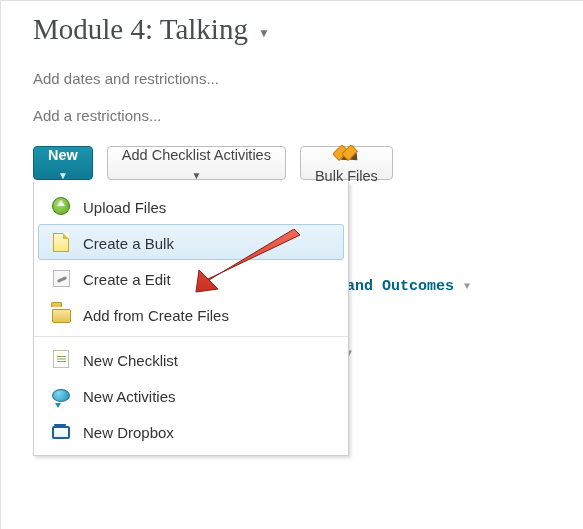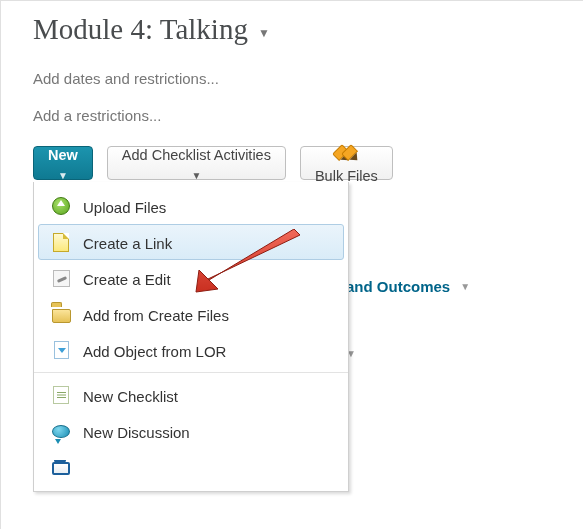--- a/index.html
+++ b/index.html
@@ -164,21 +164,21 @@
   }
   .icon-dropbox::after {
     content: ""; position: absolute; left: 3px; top: 3px; width: 12px; height: 3px;
     background: #1c5f9b; border-radius: 0 0 3px 3px;
   }
 
   .behind {
     position: absolute;
     left: 346px;
     font-size: 15px;
-    font-family: Liberation Sans, sans-serif;
+    font-family: Liberation Mono, monospace;
     display: flex; align-items: center; gap: 10px;
   }
   .behind.b1 { top: 278px; color: #006489; font-weight: 700; }
   .behind.b2 { top: 348px; color: #666; }
   .behind .caret { color: #888; }
 
   .arrow-wrap {
     position: absolute;
     left: 190px; top: 229px;
     width: 120px; height: 70px;
@@ -219,57 +219,52 @@
       <div class="menu-item">
         <span class="micon">
             <span class="icon-upload"></span>
           </span>
         <span>Upload Files</span>
       </div>
       <div class="menu-item highlight">
         <span class="micon">
             <span class="icon-file"></span>
           </span>
-        <span>Create a Link</span>
+        <span>Create a Bulk</span>
       </div>
       <div class="menu-item">
         <span class="micon">
             <span class="icon-link"></span>
           </span>
         <span>Create a Edit</span>
       </div>
       <div class="menu-item">
         <span class="micon">
             <span class="icon-folder"></span>
           </span>
         <span>Add from Create Files</span>
       </div>
-      <div class="menu-item">
-        <span class="micon">
-            <span class="icon-lor"></span>
-          </span>
-        <span>Add Object from LOR</span>
-      </div>
       <div class="sep"></div>
       <div class="menu-item">
         <span class="micon">
             <span class="icon-checklist"></span>
           </span>
         <span>New Checklist</span>
       </div>
       <div class="menu-item">
         <span class="micon">
             <span class="icon-discussion"></span>
           </span>
-        <span>New Discussion</span>
+        <span>New Activities</span>
       </div>
       <div class="menu-item">
         <span class="micon">
             <span class="icon-dropbox"></span>
           </span>
+        <span>New Dropbox</span>
       </div>
     </div>
   </div>
 </div>
 
 <div class="behind b1">
   <span>and Outcomes</span>
   <span class="caret">▼</span>
 </div>
 <div class="behind b2">

